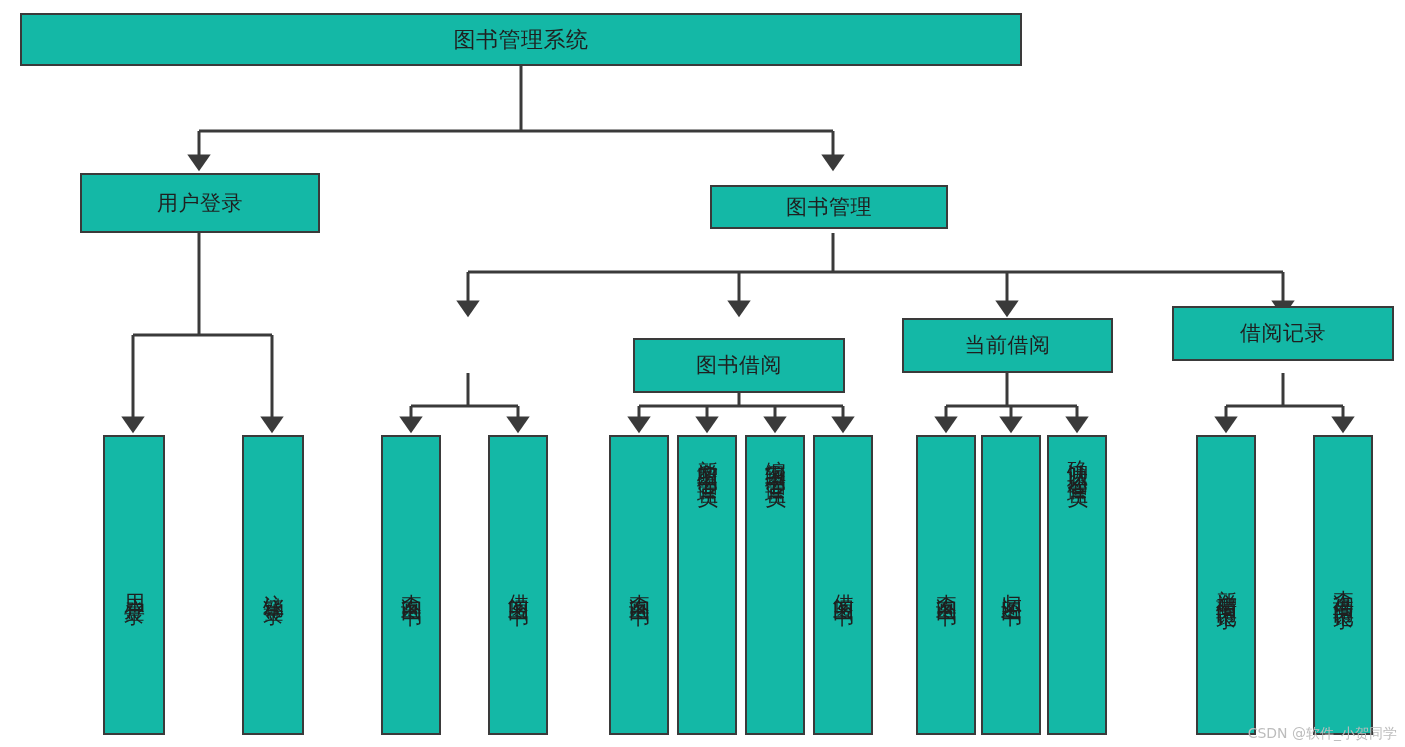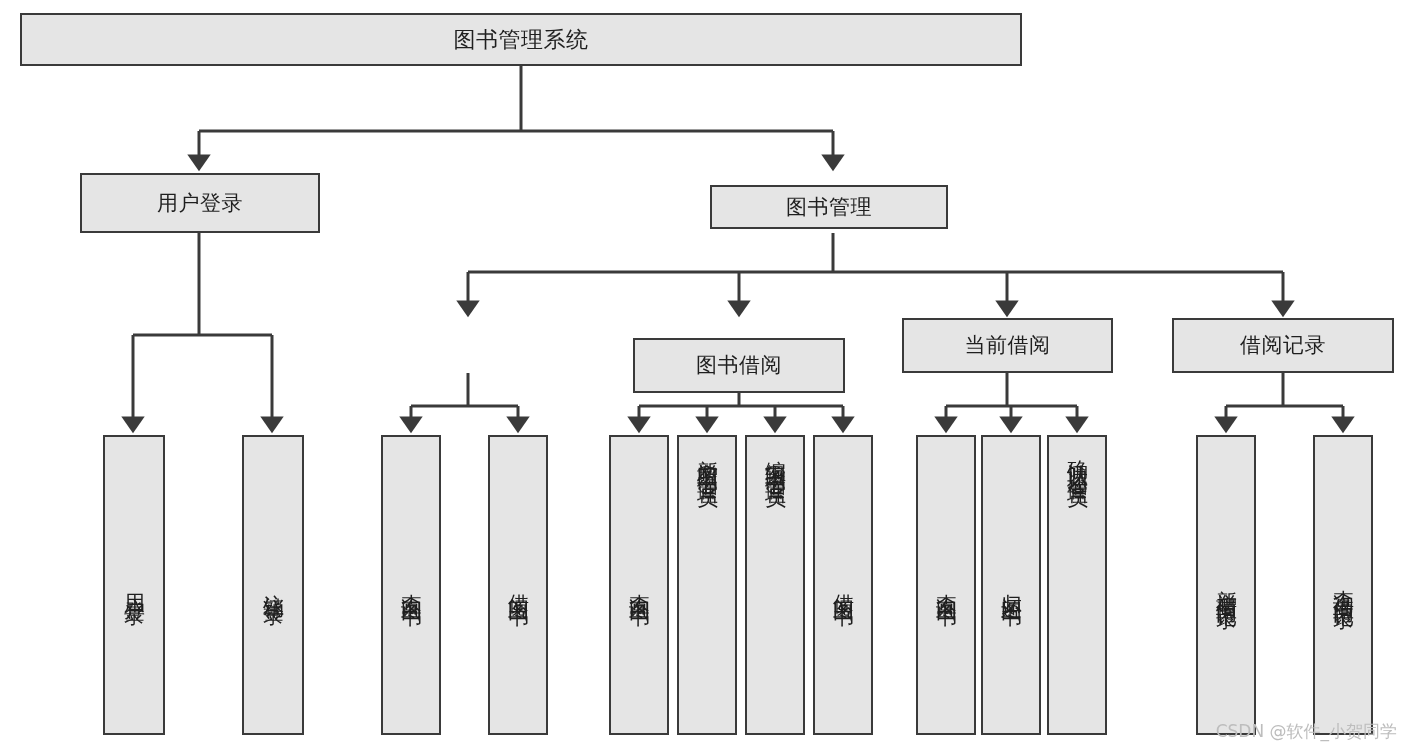--- a/index.html
+++ b/index.html
@@ -20,21 +20,21 @@
   #edges-layer {
     position: absolute;
     left: 0;
     top: 0;
     width: 1405px;
     height: 747px;
   }
   .node {
     position: absolute;
     box-sizing: border-box;
-    background: #e5e5e5;
+    background: #14b8a6;
     border: 2px solid #3a3a3a;
     display: flex;
     align-items: center;
     justify-content: center;
     z-index: 2;
   }
   .node-label {
     color: #1f1f1f;
     letter-spacing: 0.5px;
     line-height: 1.05;
@@ -60,21 +60,21 @@
     display: block;
   }
   .node.vert.centered {
     align-items: center;
     padding-top: 0;
   }
   #watermark {
     position: absolute;
     right: 8px;
     bottom: 4px;
-    font-size: 17px;
+    font-size: 14px;
     color: #bdbdbd;
     z-index: 5;
     white-space: nowrap;
     font-family: "DejaVu Sans", "Liberation Sans", sans-serif;
   }
 </style>
 </head>
 <body>
 
 <div id="diagram-root">
@@ -143,21 +143,21 @@
 
 
   <div class="node horiz" style="left:633px; top:318px; width:212px; height:55px;margin-top:20px;">
     <span class="node-label">图书借阅</span>
   </div>
 
   <div class="node horiz" style="left:902px; top:318px; width:211px; height:55px;">
     <span class="node-label">当前借阅</span>
   </div>
 
-  <div class="node horiz" style="left:1172px; top:318px; width:222px; height:55px;">
+  <div class="node horiz" style="left:1172px; top:306px; width:222px; height:55px;">
     <span class="node-label">借阅记录</span>
   </div>
 
   <div class="node vert centered" style="left:103px; top:435px; width:62px; height:300px;">
     <span class="node-label">用户登录</span>
   </div>
 
   <div class="node vert centered" style="left:242px; top:435px; width:62px; height:300px;">
     <span class="node-label">注销登录</span>
   </div>

